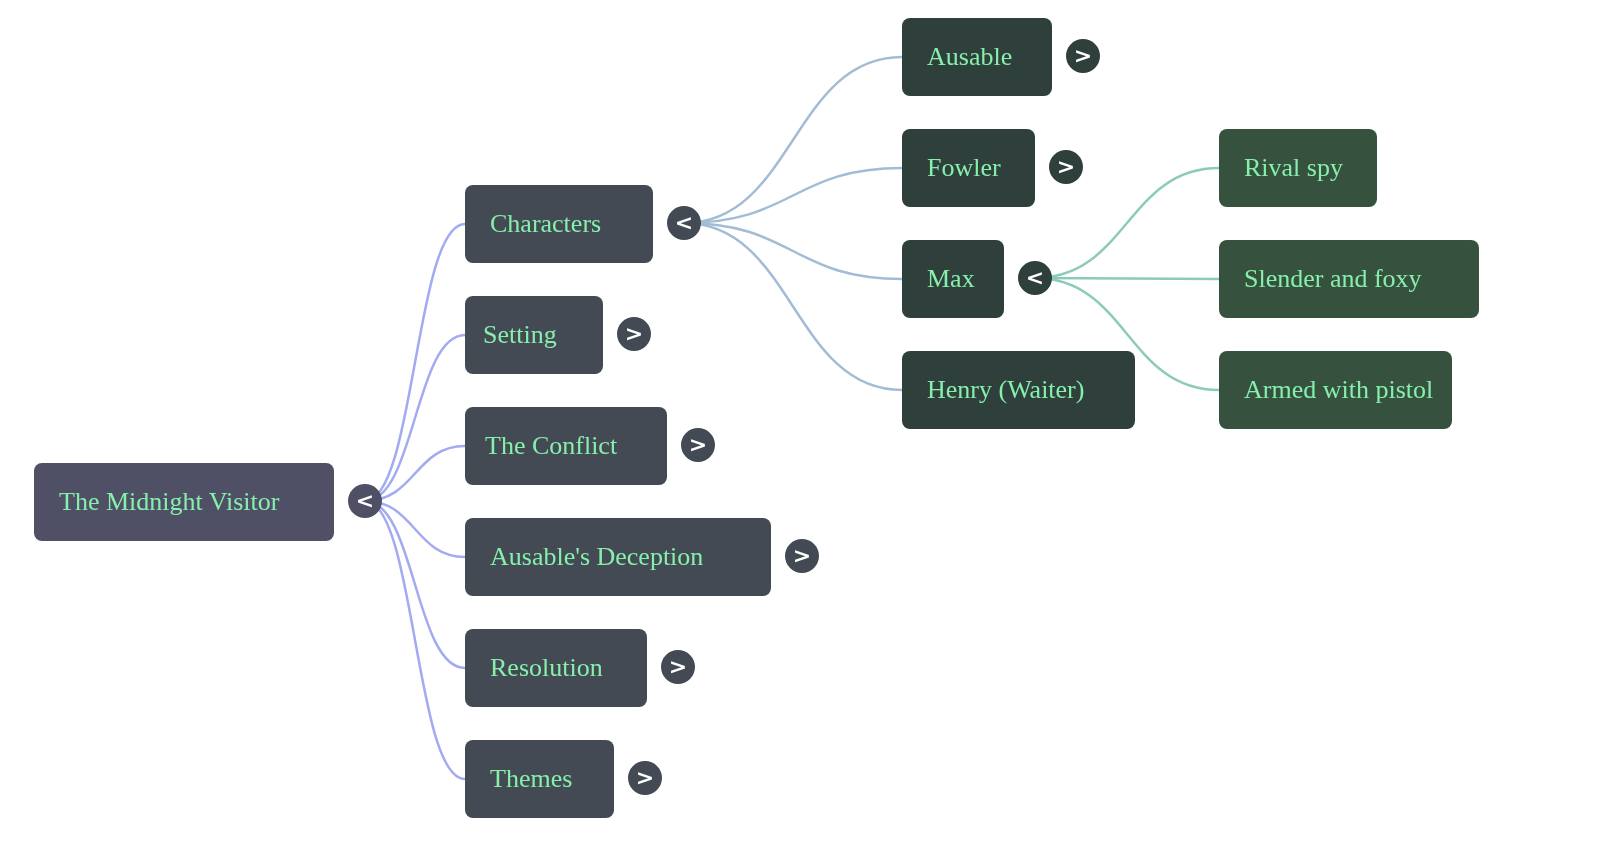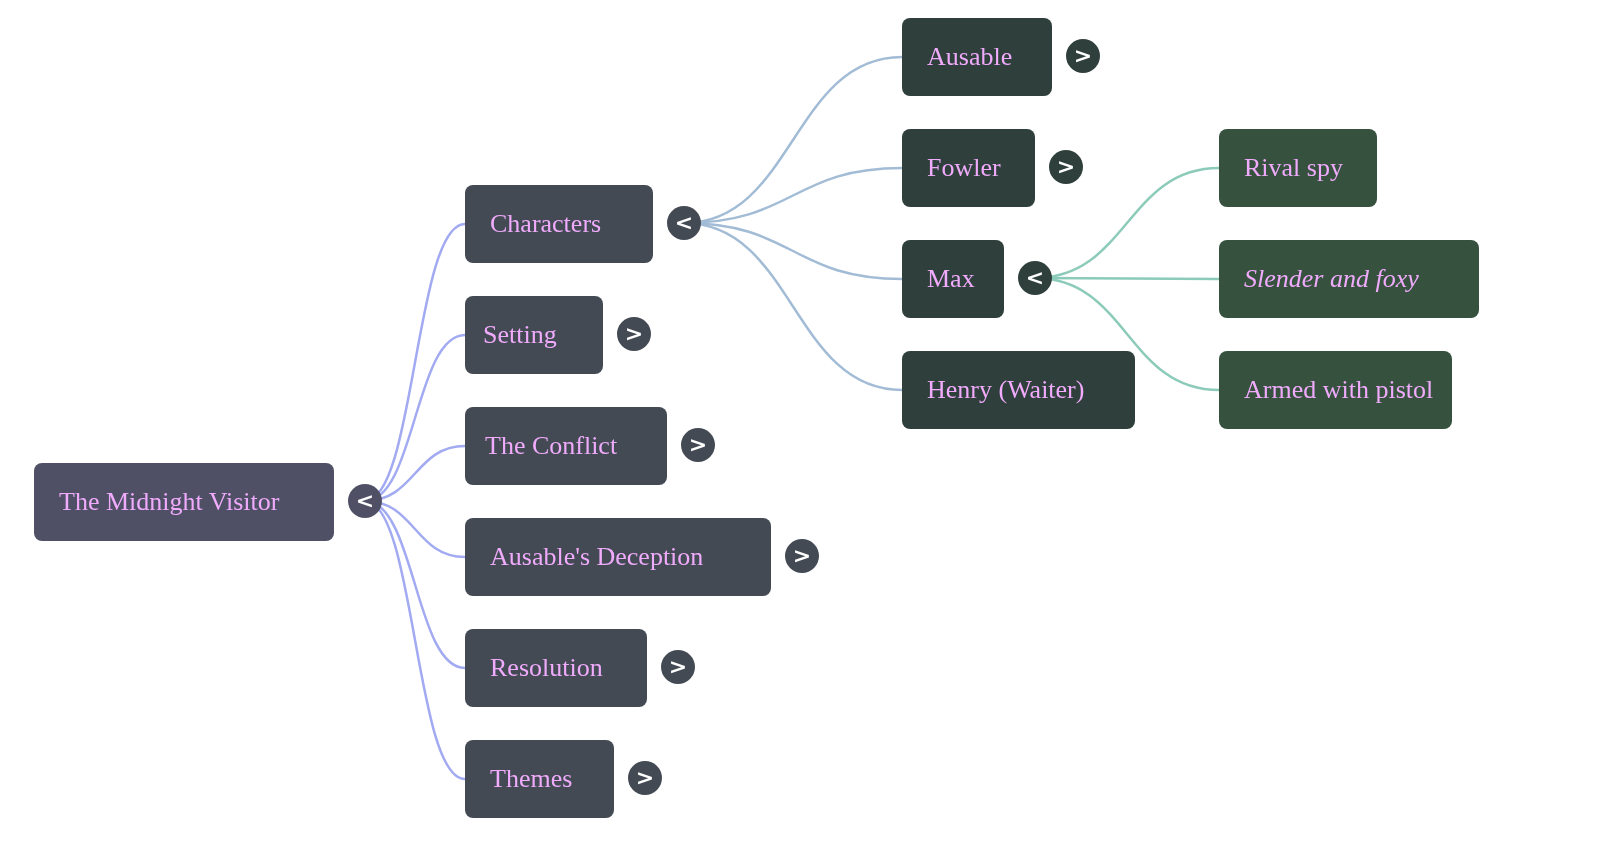--- a/index.html
+++ b/index.html
@@ -1,20 +1,20 @@
 <!DOCTYPE html>
 <html><head>
 <meta charset="utf-8">
 <style>
   html, body { margin: 0; padding: 0; background: #ffffff; }
   body { width: 1600px; height: 851px; position: relative; overflow: hidden;
          font-family: "Liberation Serif", "DejaVu Serif", serif; }
   #edges { position: absolute; left: 0; top: 0; width: 1600px; height: 851px; }
   .node { position: absolute; box-sizing: border-box; height: 78px; border-radius: 8px;
-          color: #f0abfc; font-size: 26px; display: flex; align-items: center;
+          color: #86efac; font-size: 26px; display: flex; align-items: center;
           padding-left: 25px; padding-right: 20px; white-space: nowrap; cursor: pointer; }
   .toggle { position: absolute; width: 34px; height: 34px; border-radius: 50%;
             color: #ffffff; font-family: "DejaVu Sans", sans-serif; font-size: 22px; font-weight: bold;
             display: flex; align-items: center; justify-content: center; cursor: pointer; line-height: 1; }
 </style>
 </head>
 <body>
 
 <svg id="edges">
     <path d="M365,501 C415,501 415,224 465,224" stroke="#a2aaf2" stroke-width="2.5" fill="none"></path>
@@ -82,18 +82,18 @@
 </div>
 <div class="toggle" id="t-c2" style="left:1018px;top:261px;background:#2f3f3b;">&lt;</div>
 
 <div class="node" id="n-c3" style="left:902px;top:351px;width:233px;background:#2f3f3b;">
   <span>Henry (Waiter)</span>
 </div>
 
 <div class="node" id="n-m0" style="left:1219px;top:129px;width:158px;background:#37513f;text-align:center;">
   <span>Rival spy</span>
 </div>
-<div class="node" id="n-m1" style="left:1219px;top:240px;width:260px;background:#37513f;font-style:italic;">
+<div class="node" id="n-m1" style="left:1219px;top:240px;width:260px;background:#37513f;">
   <span>Slender and foxy</span>
 </div>
 <div class="node" id="n-m2" style="left:1219px;top:351px;width:233px;background:#37513f;">
   <span>Armed with pistol</span>
 </div>
 
 </body></html>

